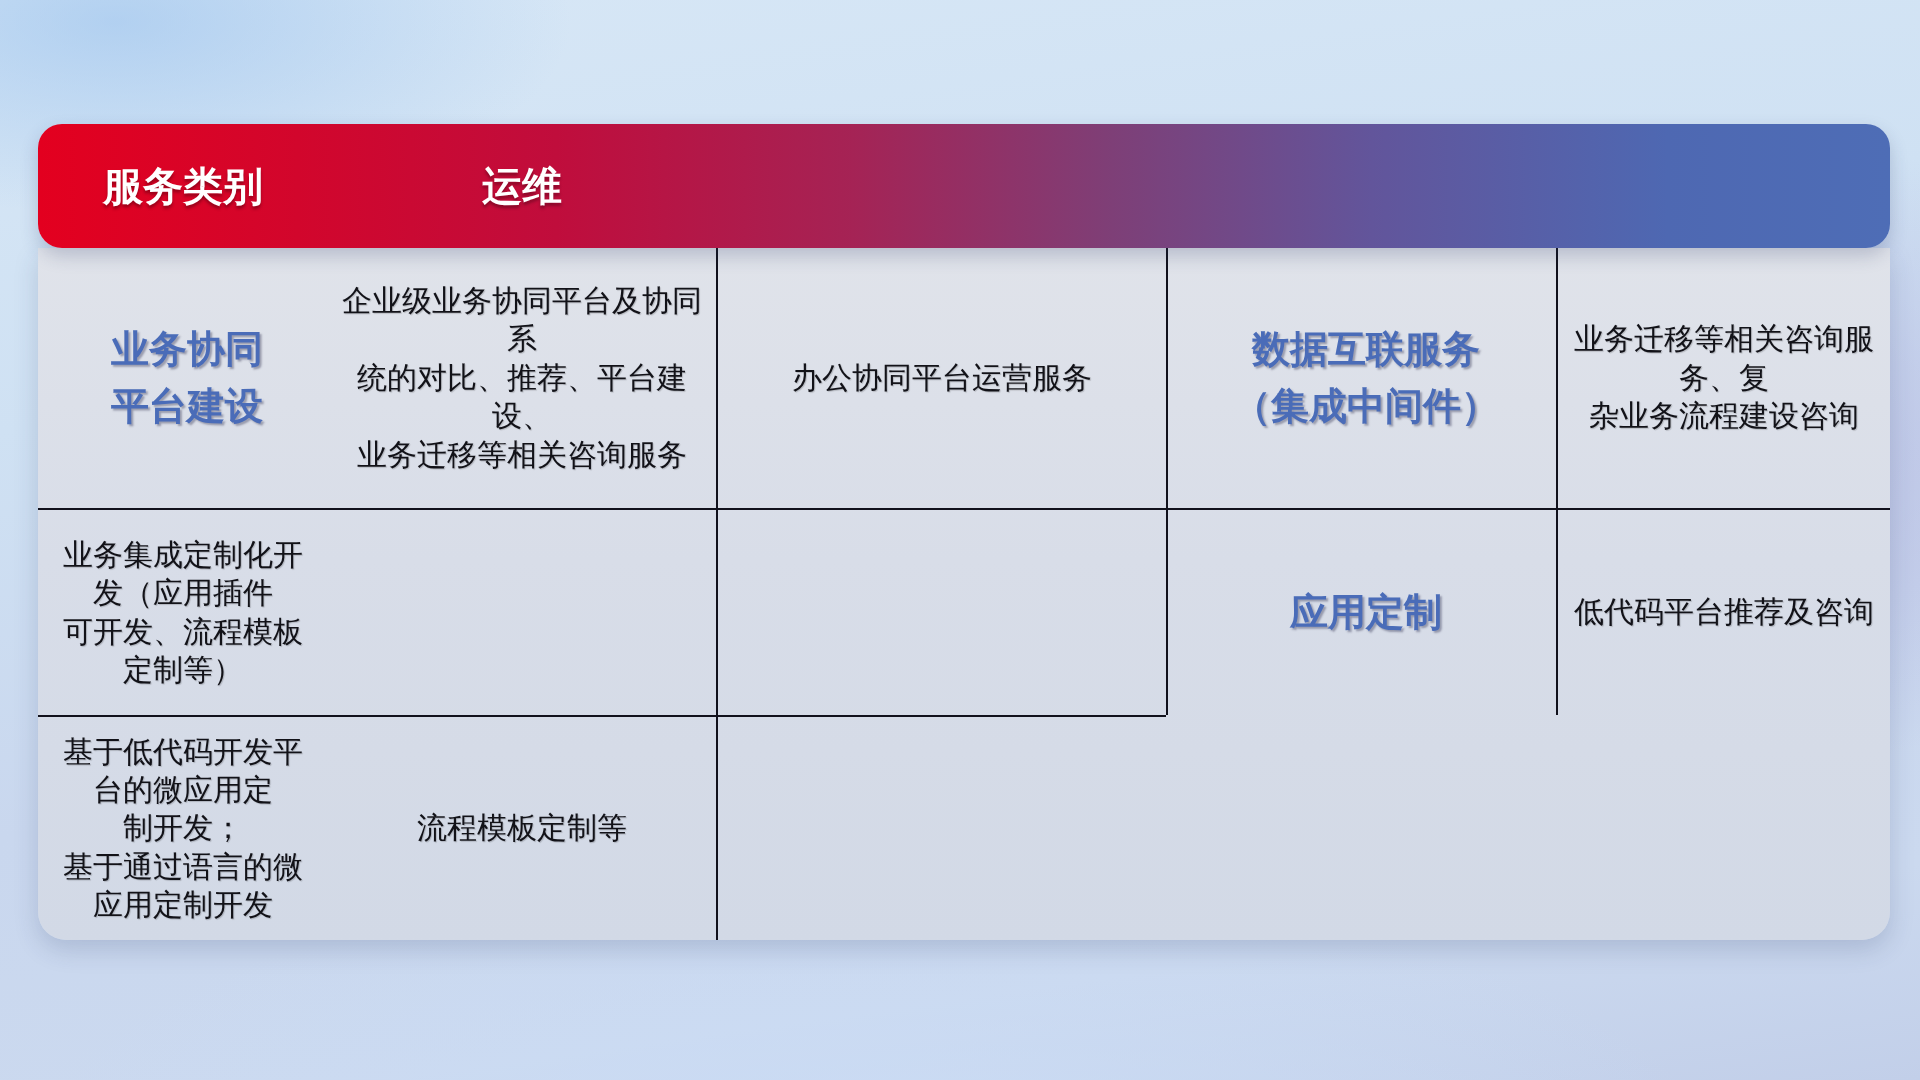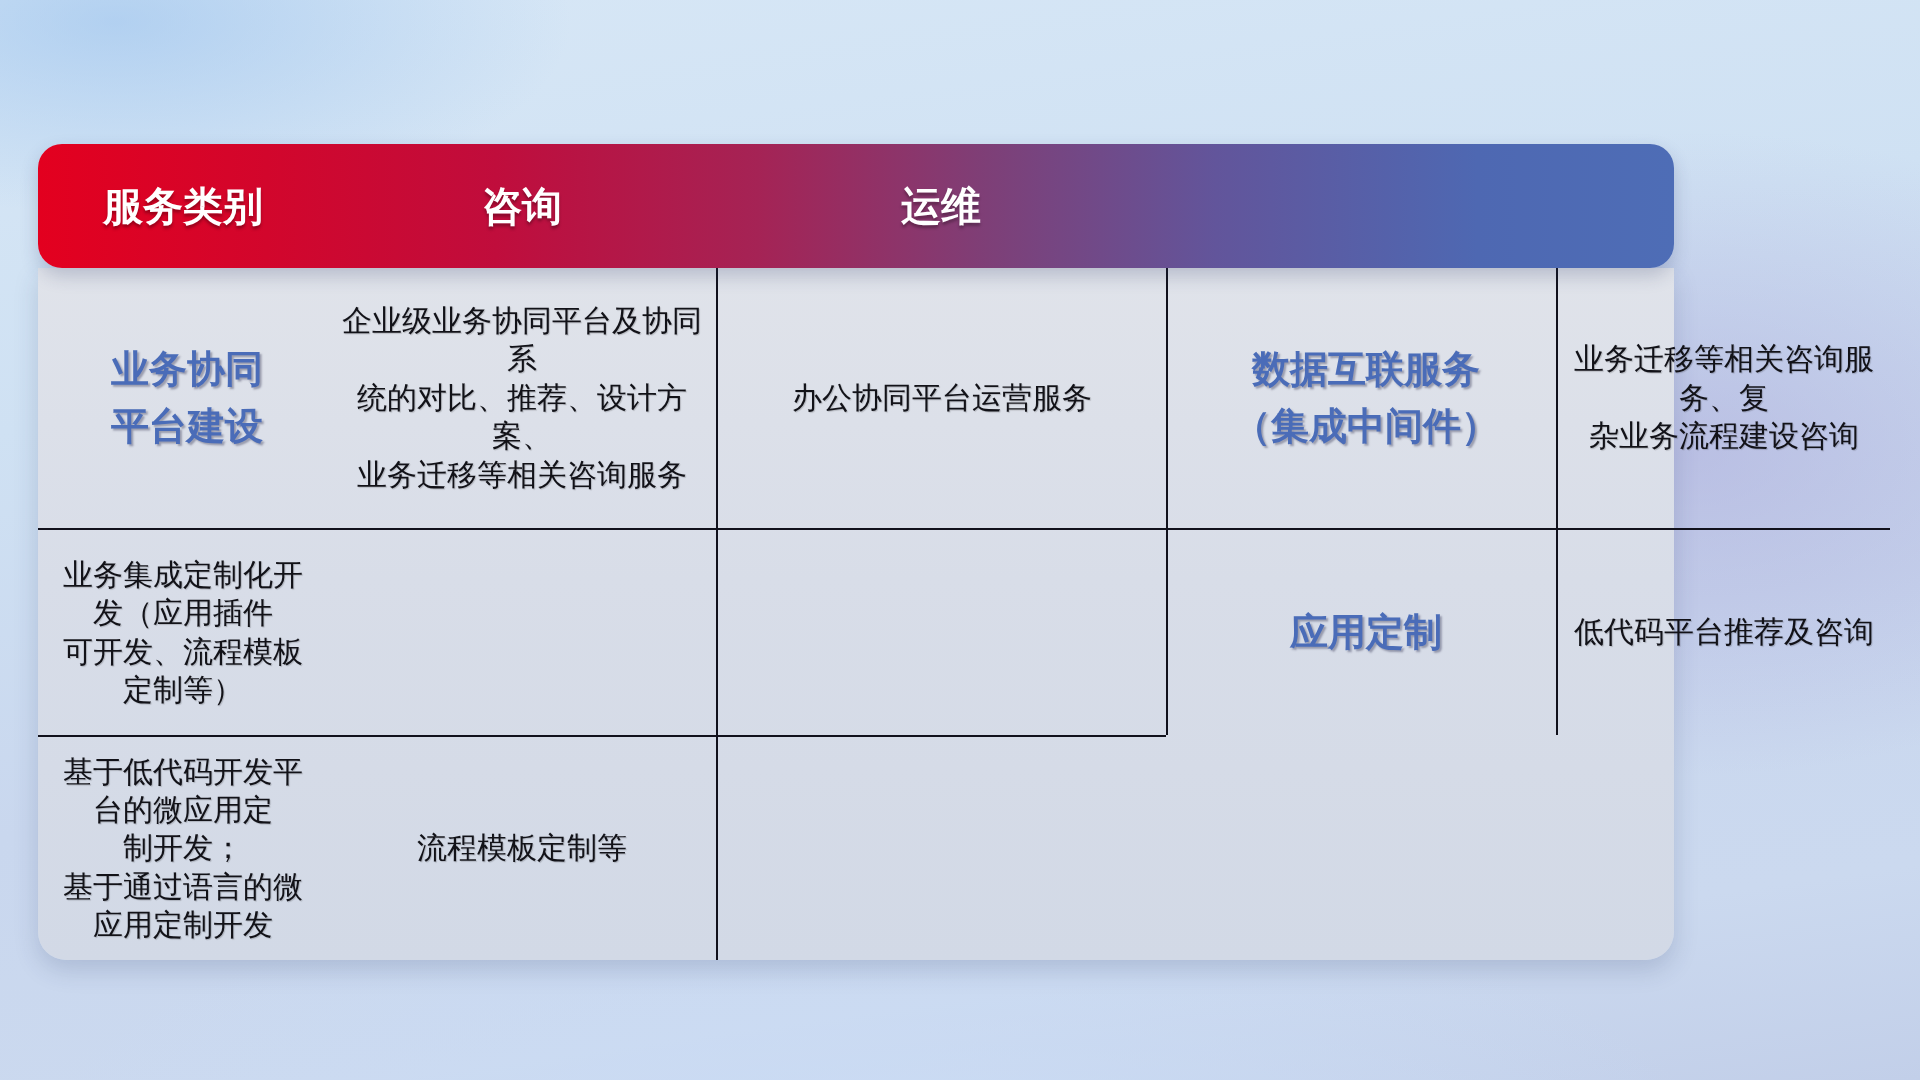--- a/index.html
+++ b/index.html
@@ -9,21 +9,21 @@
     position: relative;
   }
   .bg {
     position: absolute; inset: 0;
     background:
       radial-gradient(900px 520px at 88% 42%, rgba(168,164,215,0.50), transparent 62%),
       radial-gradient(760px 320px at 6% 2%,  rgba(148,190,236,0.55), transparent 60%),
       radial-gradient(1300px 420px at 45% 106%, rgba(203,221,246,0.85), transparent 65%),
       linear-gradient(172deg, #d7e7f6 0%, #cfe1f3 32%, #c9d7ee 62%, #cbd9ef 84%, #c2cfe9 100%);
   }
-  .table-wrap { position: absolute; left: 38px; top: 144px; width: 1636px; }
+  .table-wrap { position: absolute; left: 38px; top: 124px; width: 1852px; }
 
   
   .hdr {
     position: relative; z-index: 2;
     display: grid;
     grid-template-columns: 290px 388px 450px 390px 334px;
     height: 124px; align-items: center;
     border-radius: 24px;
     background: linear-gradient(90deg,
       #e3001f 0%, #d2062c 14%, #c00d3c 28%, #a52355 44%,
@@ -69,30 +69,29 @@
 </style>
 </head>
 <body>
 
 <div class="bg"></div>
 
 <div class="table-wrap">
 
   <div class="hdr">
     <div class="hdr-cell">服务类别</div>
-    <div class="hdr-cell">咨询</div>
     <div class="hdr-cell">运维</div>
   </div>
 
   <div class="tbody">
 
     <div class="cell cat">业务协同
 平台建设</div>
     <div class="cell">企业级业务协同平台及协同系
-统的对比、推荐、设计方案、
+统的对比、推荐、平台建设、
 业务迁移等相关咨询服务</div>
     <div class="cell">办公协同平台运营服务</div>
 
     <div class="cell cat">数据互联服务
 （集成中间件）</div>
     <div class="cell">业务迁移等相关咨询服务、复
 杂业务流程建设咨询</div>
     <div class="cell">业务集成定制化开发（应用插件
 可开发、流程模板定制等）</div>
     <div class="cell"></div>

